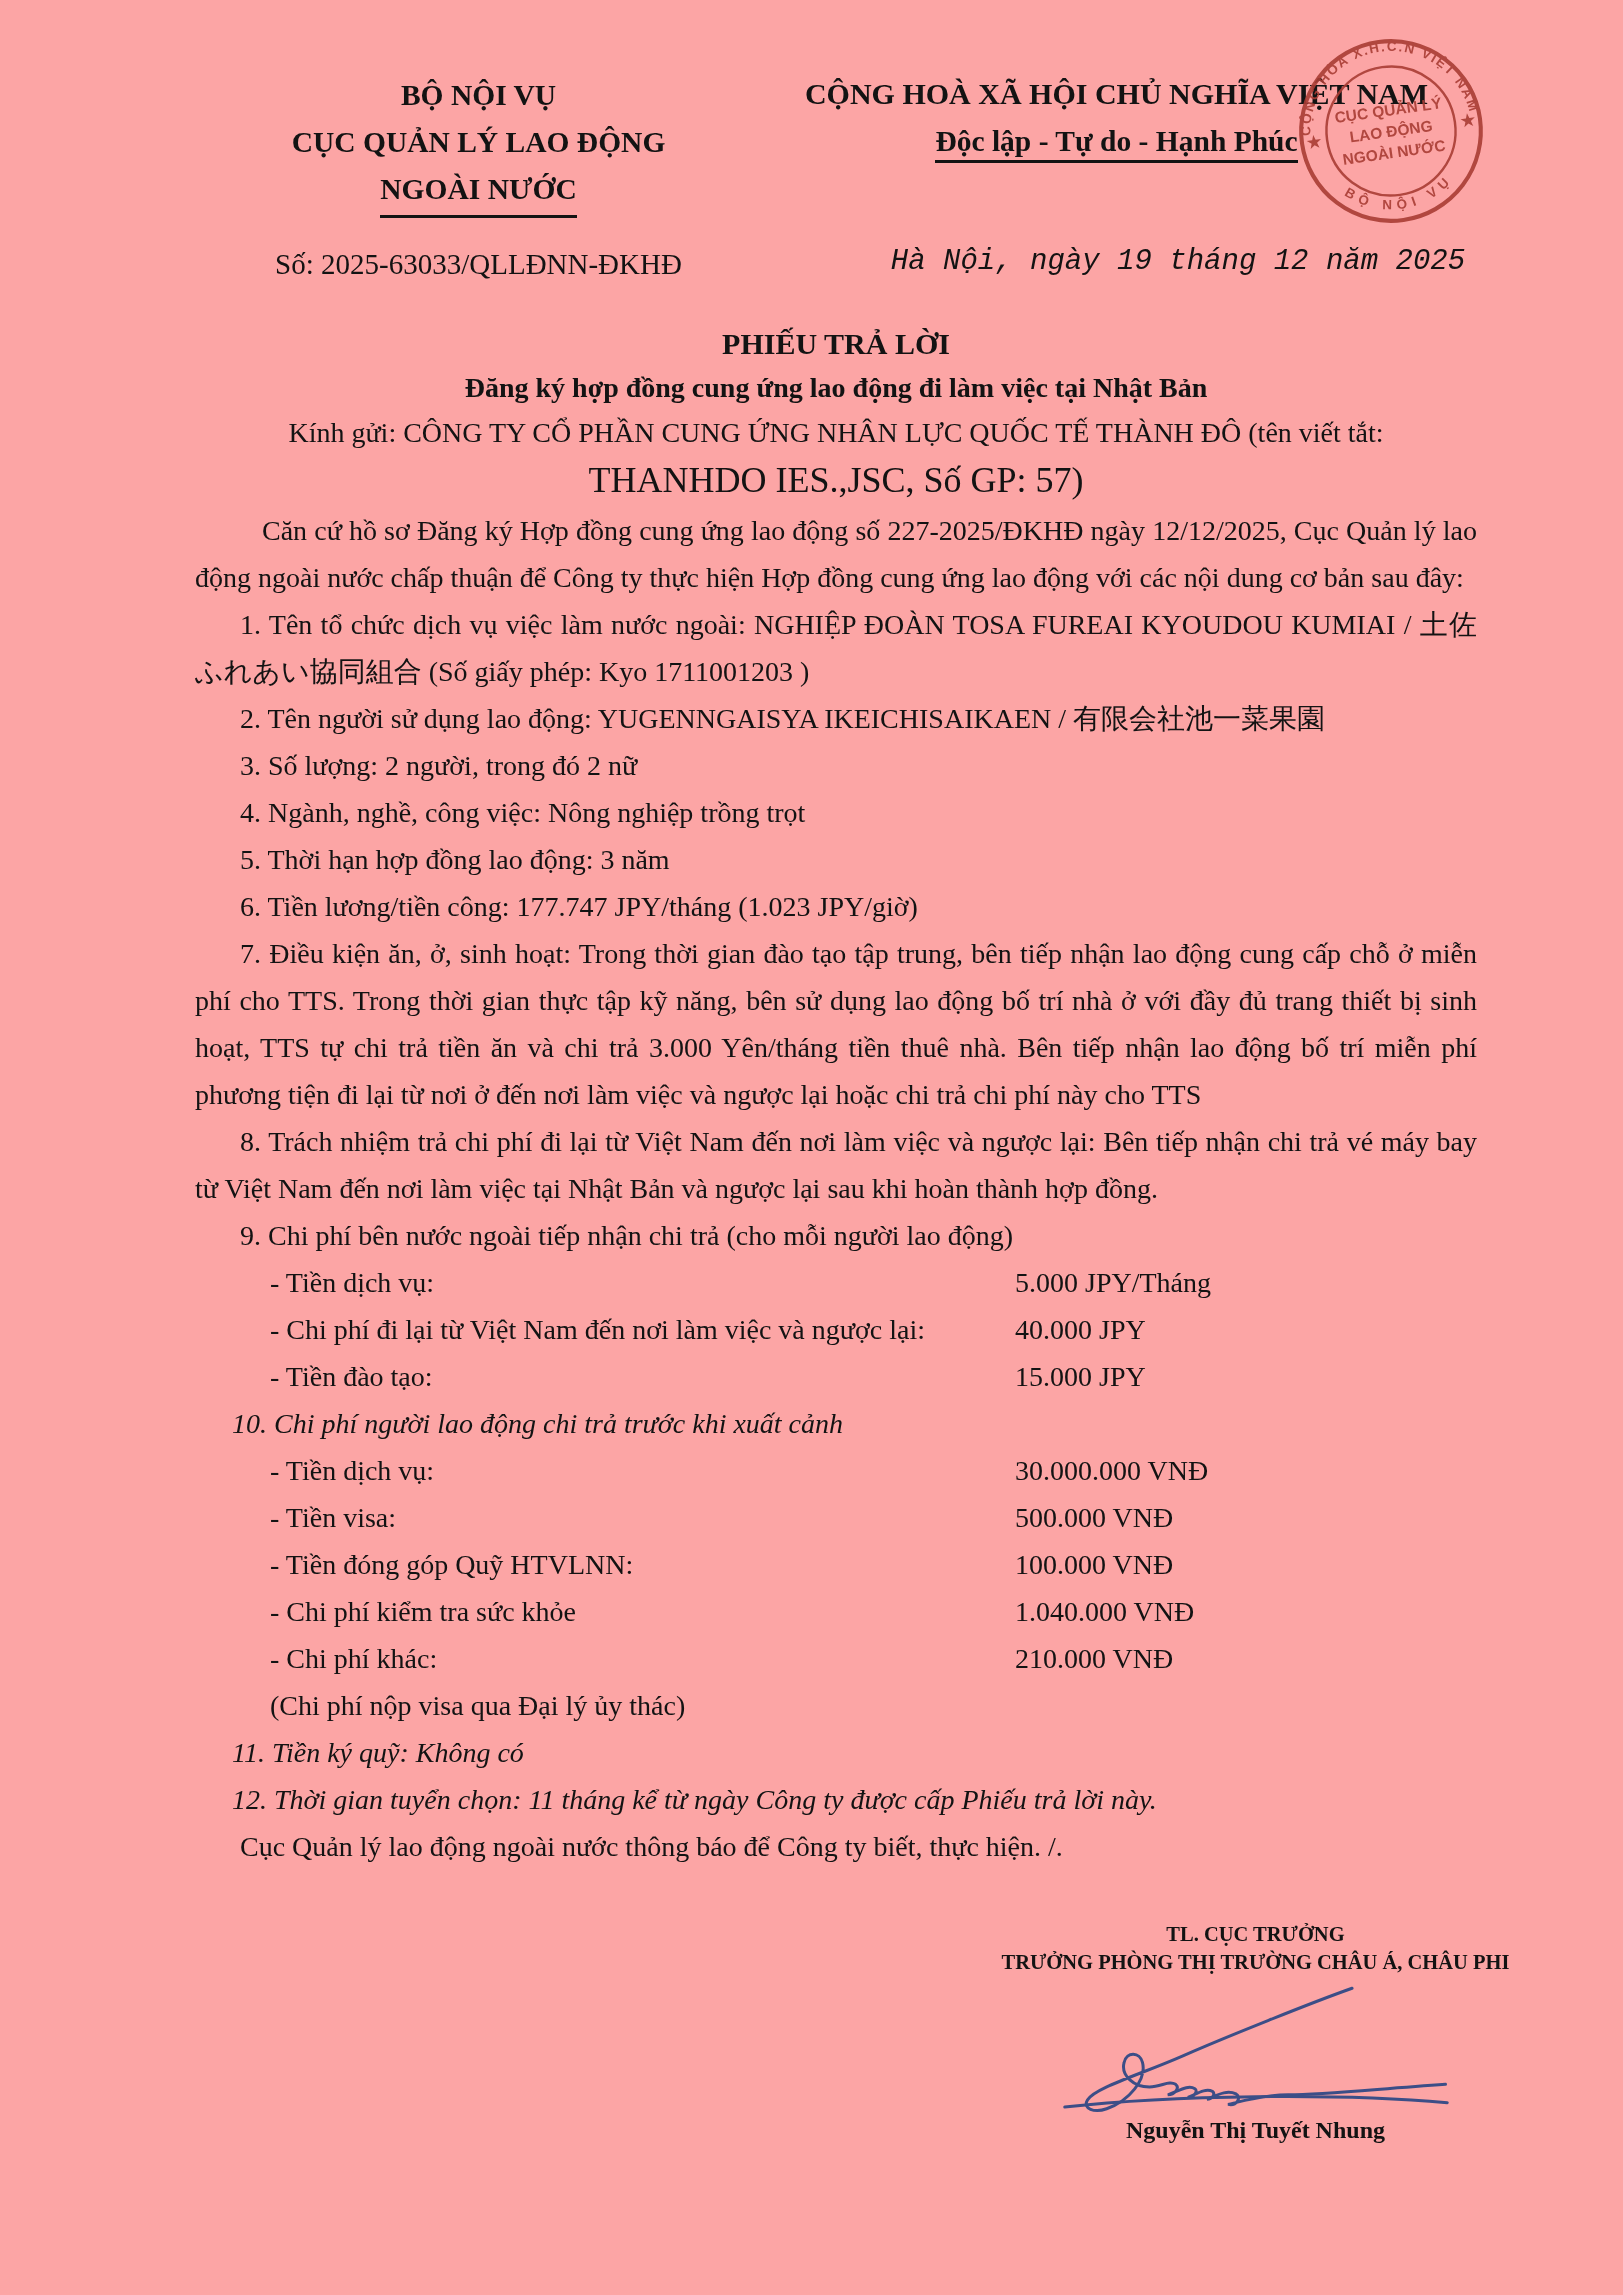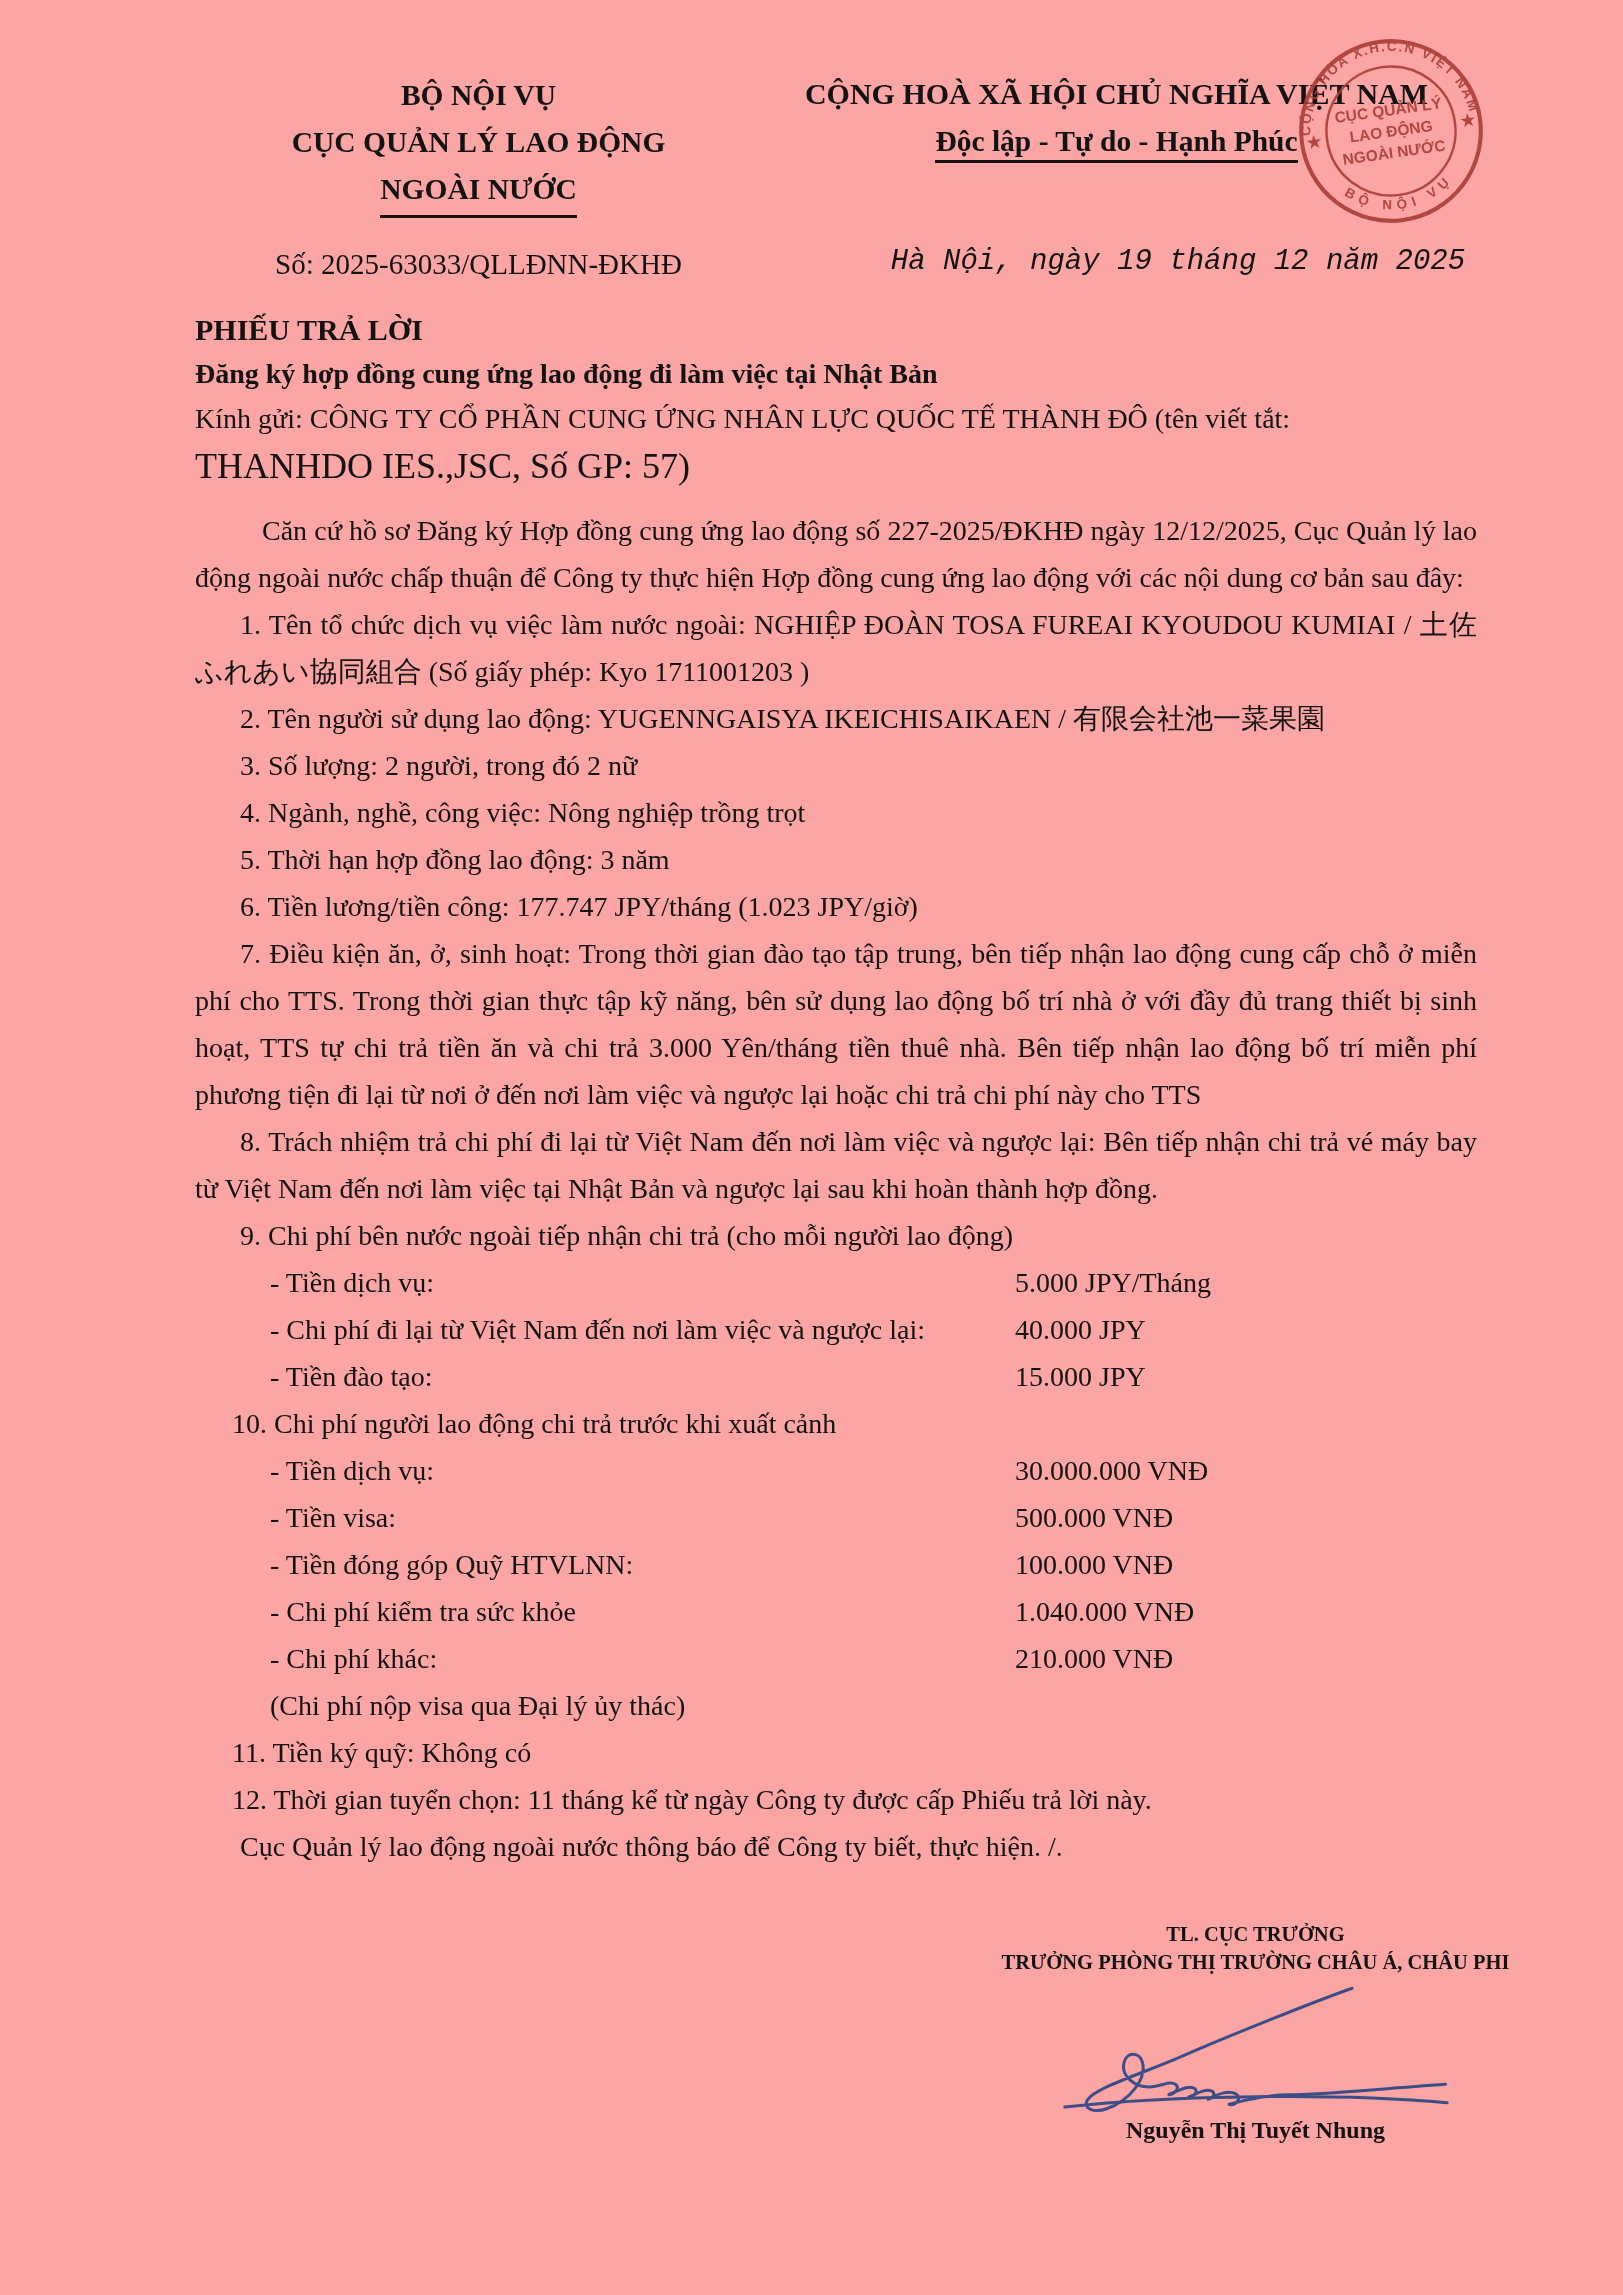--- a/index.html
+++ b/index.html
@@ -32,33 +32,33 @@
   .stamp .ring{stroke:#a93d35;fill:none;}
   .stamp .arc-text{font-family:"Liberation Sans","DejaVu Sans",sans-serif;font-weight:bold;
                    font-size:16.5px;letter-spacing:2.2px;}
   .stamp .arc-bottom-text{font-family:"Liberation Sans","DejaVu Sans",sans-serif;font-weight:bold;
                    font-size:16.5px;letter-spacing:7px;}
   .stamp .ctr{font-family:"Liberation Sans","DejaVu Sans",sans-serif;font-weight:bold;
               font-size:19px;text-anchor:middle;}
   .stamp .star{font-size:23px;text-anchor:middle;}
 
   
-  .title-block{position:absolute;top:312px;left:195px;width:1282px;}
+  .title-block{position:absolute;top:326px;left:195px;width:1282px;text-align:center;}
   .title-block .t1{font-weight:bold;font-size:30px;line-height:36px;}
   .title-block .t2{font-weight:bold;font-size:28px;margin-top:9px;line-height:34px;}
   .title-block .t3{font-size:28px;margin-top:10.6px;line-height:34px;}
   .title-block .t4{font-size:36px;margin-top:13px;line-height:34px;}
 
   
   .body{position:absolute;top:507px;left:195px;width:1282px;
         font-size:28px;line-height:47px;text-align:justify;}
   .body p{margin:0;}
   .ind-para{text-indent:67px;}
   .ind-item{text-indent:45px;}
-  .ind-item10{text-indent:37px;}
+  .ind-item10{text-indent:37px;font-style:italic;}
   .feerow{position:relative;padding-left:75px;}
   .feerow .val{position:absolute;left:820px;top:0;}
   .note{padding-left:75px;}
 
   
   .sig-block{position:absolute;top:1921px;left:924px;width:663px;text-align:center;}
   .sig-block .s1{font-weight:bold;font-size:20.5px;line-height:26px;}
   .sig-block .s2{font-weight:bold;font-size:20.5px;line-height:26px;margin-top:1.6px;}
   .sig-svg{display:block;margin:8.2px auto 0;width:458px;height:131px;}
   .sig-svg path{stroke:#3c4e87;stroke-width:3.4;fill:none;stroke-linecap:round;}

